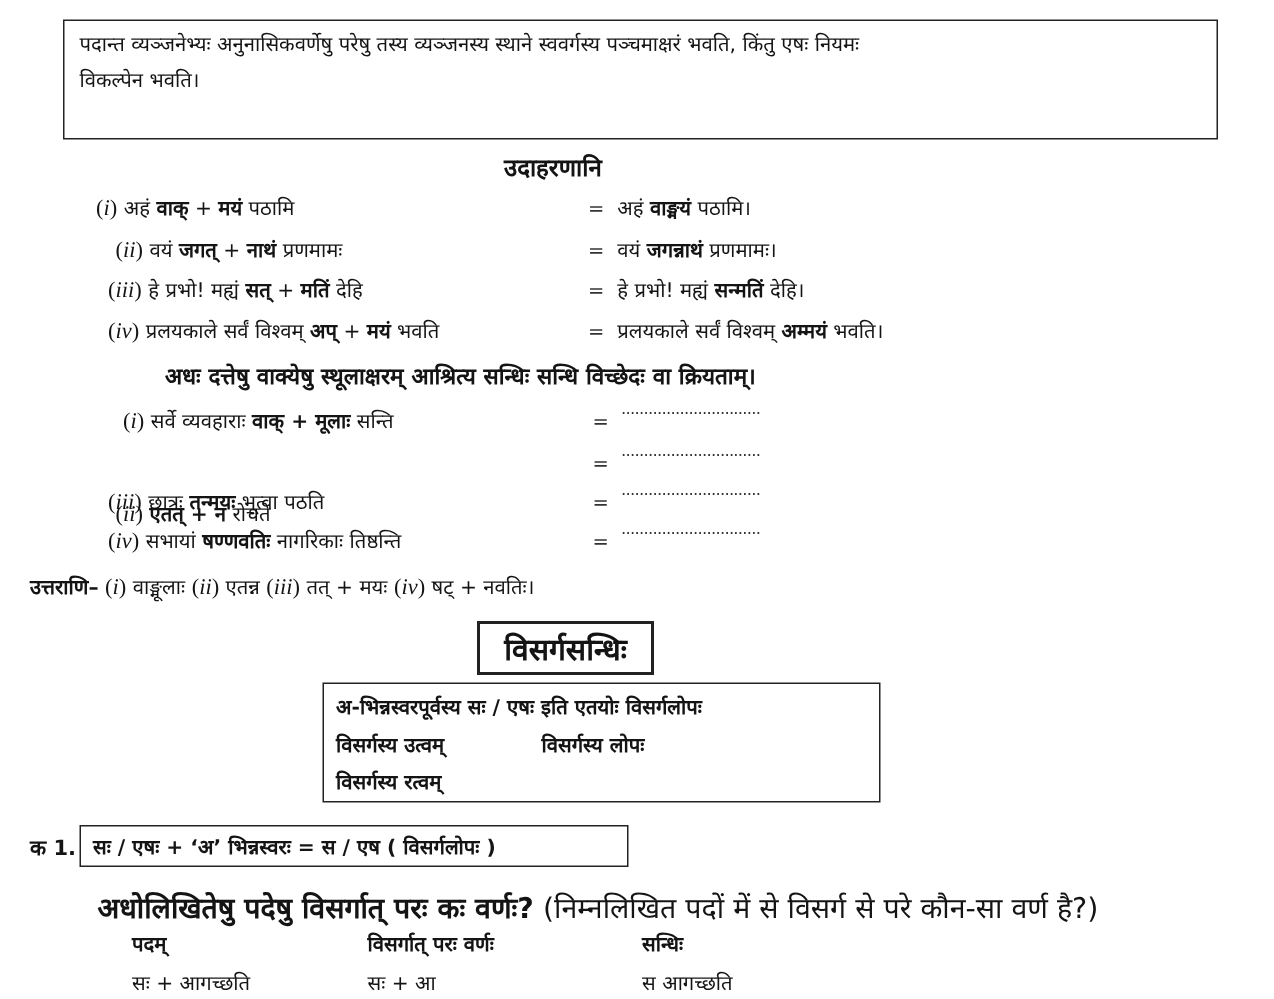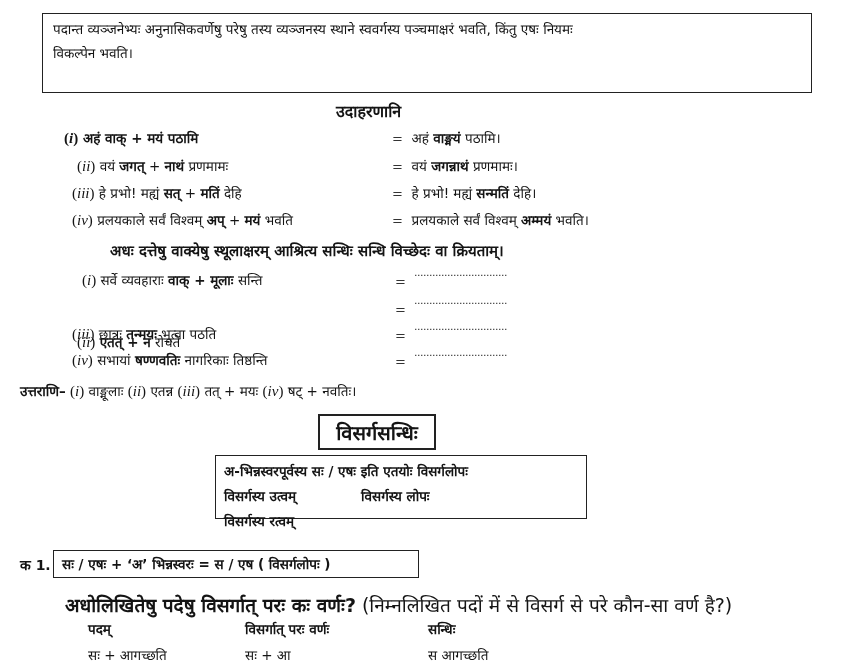--- a/index.html
+++ b/index.html
@@ -20,42 +20,42 @@
   .paren { font-family:"Liberation Serif", serif; font-size:15px; }
   .eq { font-size:13px; color:#333; }
   .dots { font-size:11px; letter-spacing:-0.5px; color:#333; }
   .heading { font-weight:bold; font-size:16px; }
   .title-box {
     position:absolute; left:318px; top:414px; width:118px; height:36px;
     border:2px solid #222; box-sizing:border-box; display:flex;
     align-items:center; justify-content:center; font-weight:bold; font-size:20px;
   }
   .rule-box2 {
-    position:absolute; left:215px; top:455px; width:372px; height:64px;
+    position:absolute; left:215px; top:455px; width:372px; height:80px;
     border:1.5px solid #222; box-sizing:border-box;text-decoration:underline;
   }
   .rule-box2 .abs { font-weight:bold; font-size:13.5px; }
   .box3 {
     position:absolute; left:53px; top:550px; width:366px; height:28px;
     border:1.5px solid #222; box-sizing:border-box; display:flex;
     align-items:center; padding-left:8px; font-weight:bold; font-size:13.5px;
   }
 </style>
 </head>
 <body>
 
 <div class="rule-box">
   <div class="rule-line abs" style="top:6px;">पदान्त व्यञ्जनेभ्यः अनुनासिकवर्णेषु परेषु तस्य व्यञ्जनस्य स्थाने स्ववर्गस्य पञ्चमाक्षरं भवति, किंतु एषः नियमः</div>
   <div class="rule-line abs" style="top:30px;">विकल्पेन भवति।</div>
 </div>
 
 <div class="abs heading" style="left:336px; top:100px;">उदाहरणानि</div>
 
 <div>
-  <div class="abs ex" style="left:64px; top:129px;font-weight:bold;">
+  <div class="abs ex" style="left:64px; top:129px;">
     <span class="paren">(</span><span class="roman">i</span><span class="paren">)</span>
     <span>अहं</span> <b>वाक्</b> <span>+</span> <b>मयं</b> <span>पठामि</span>
   </div>
   <div class="abs ex" style="left:392px; top:129px;">
     <span class="eq">=</span>&nbsp; <span>अहं</span> <b>वाङ्मयं</b> <span>पठामि।</span>
   </div>
 
   <div class="abs ex" style="left:77px; top:157px;">
     <span class="paren">(</span><span class="roman">ii</span><span class="paren">)</span>
     <span>वयं</span> <b>जगत्</b> <span>+</span> <b>नाथं</b> <span>प्रणमामः</span>

